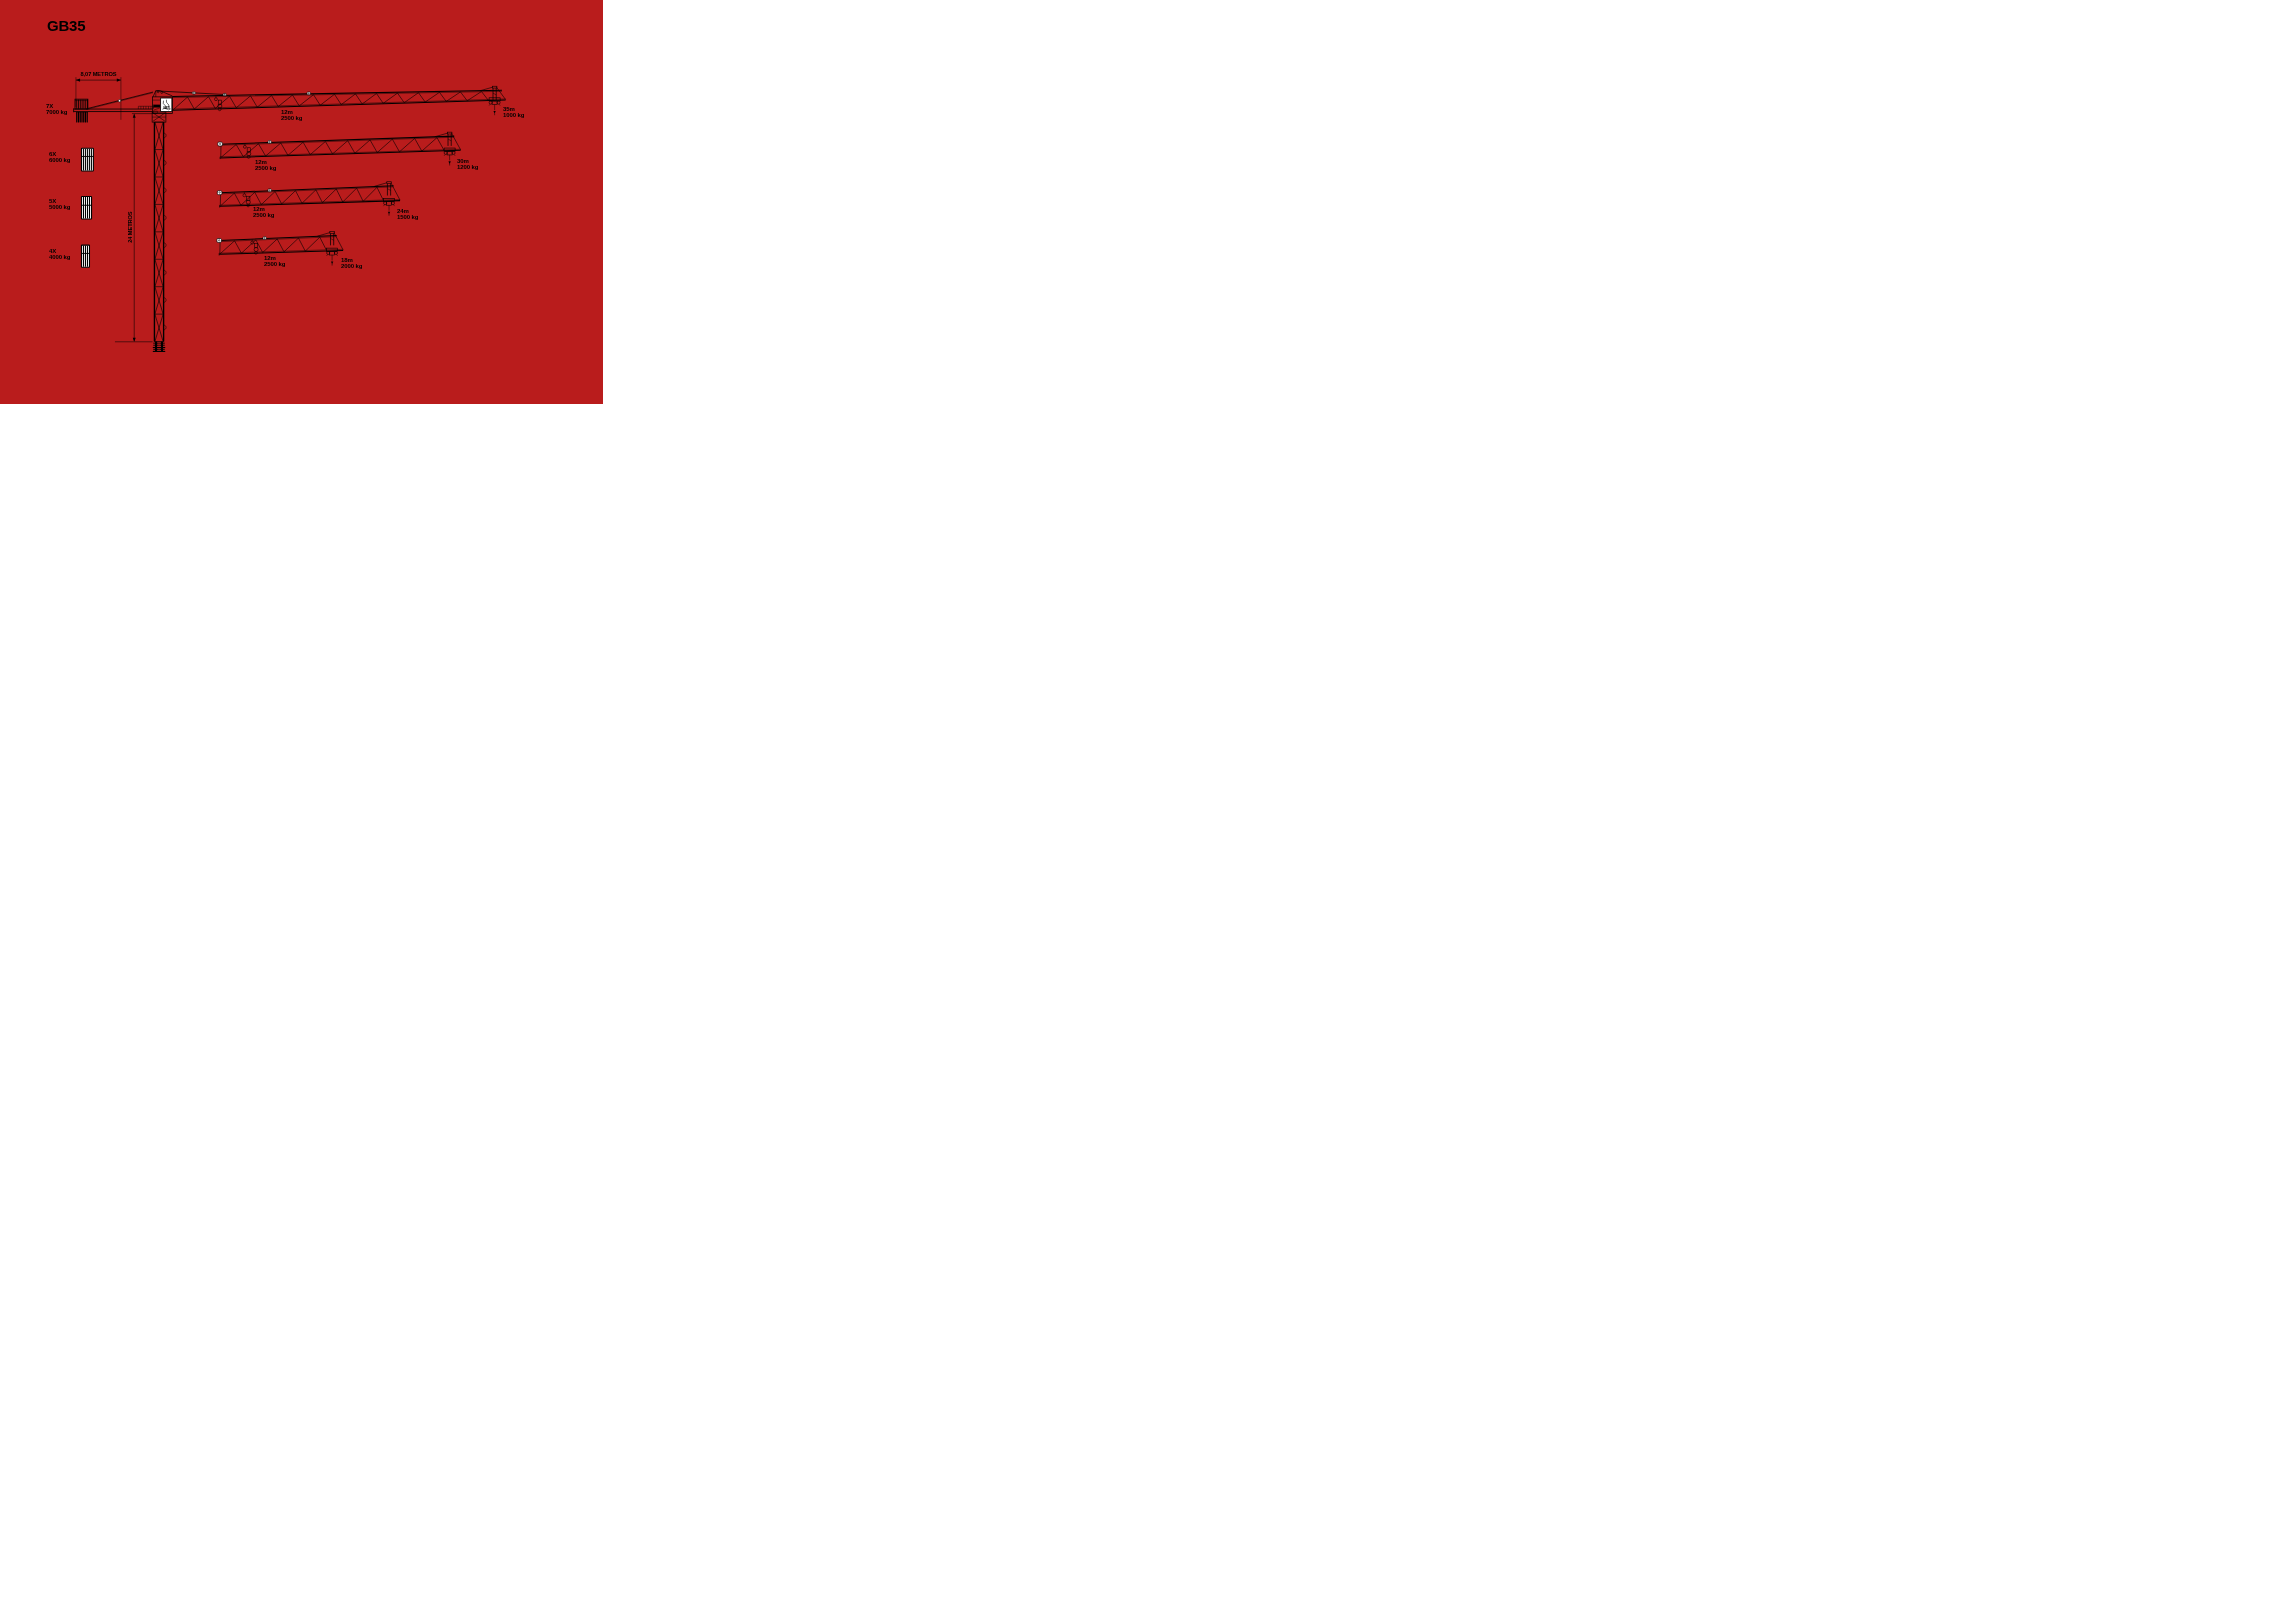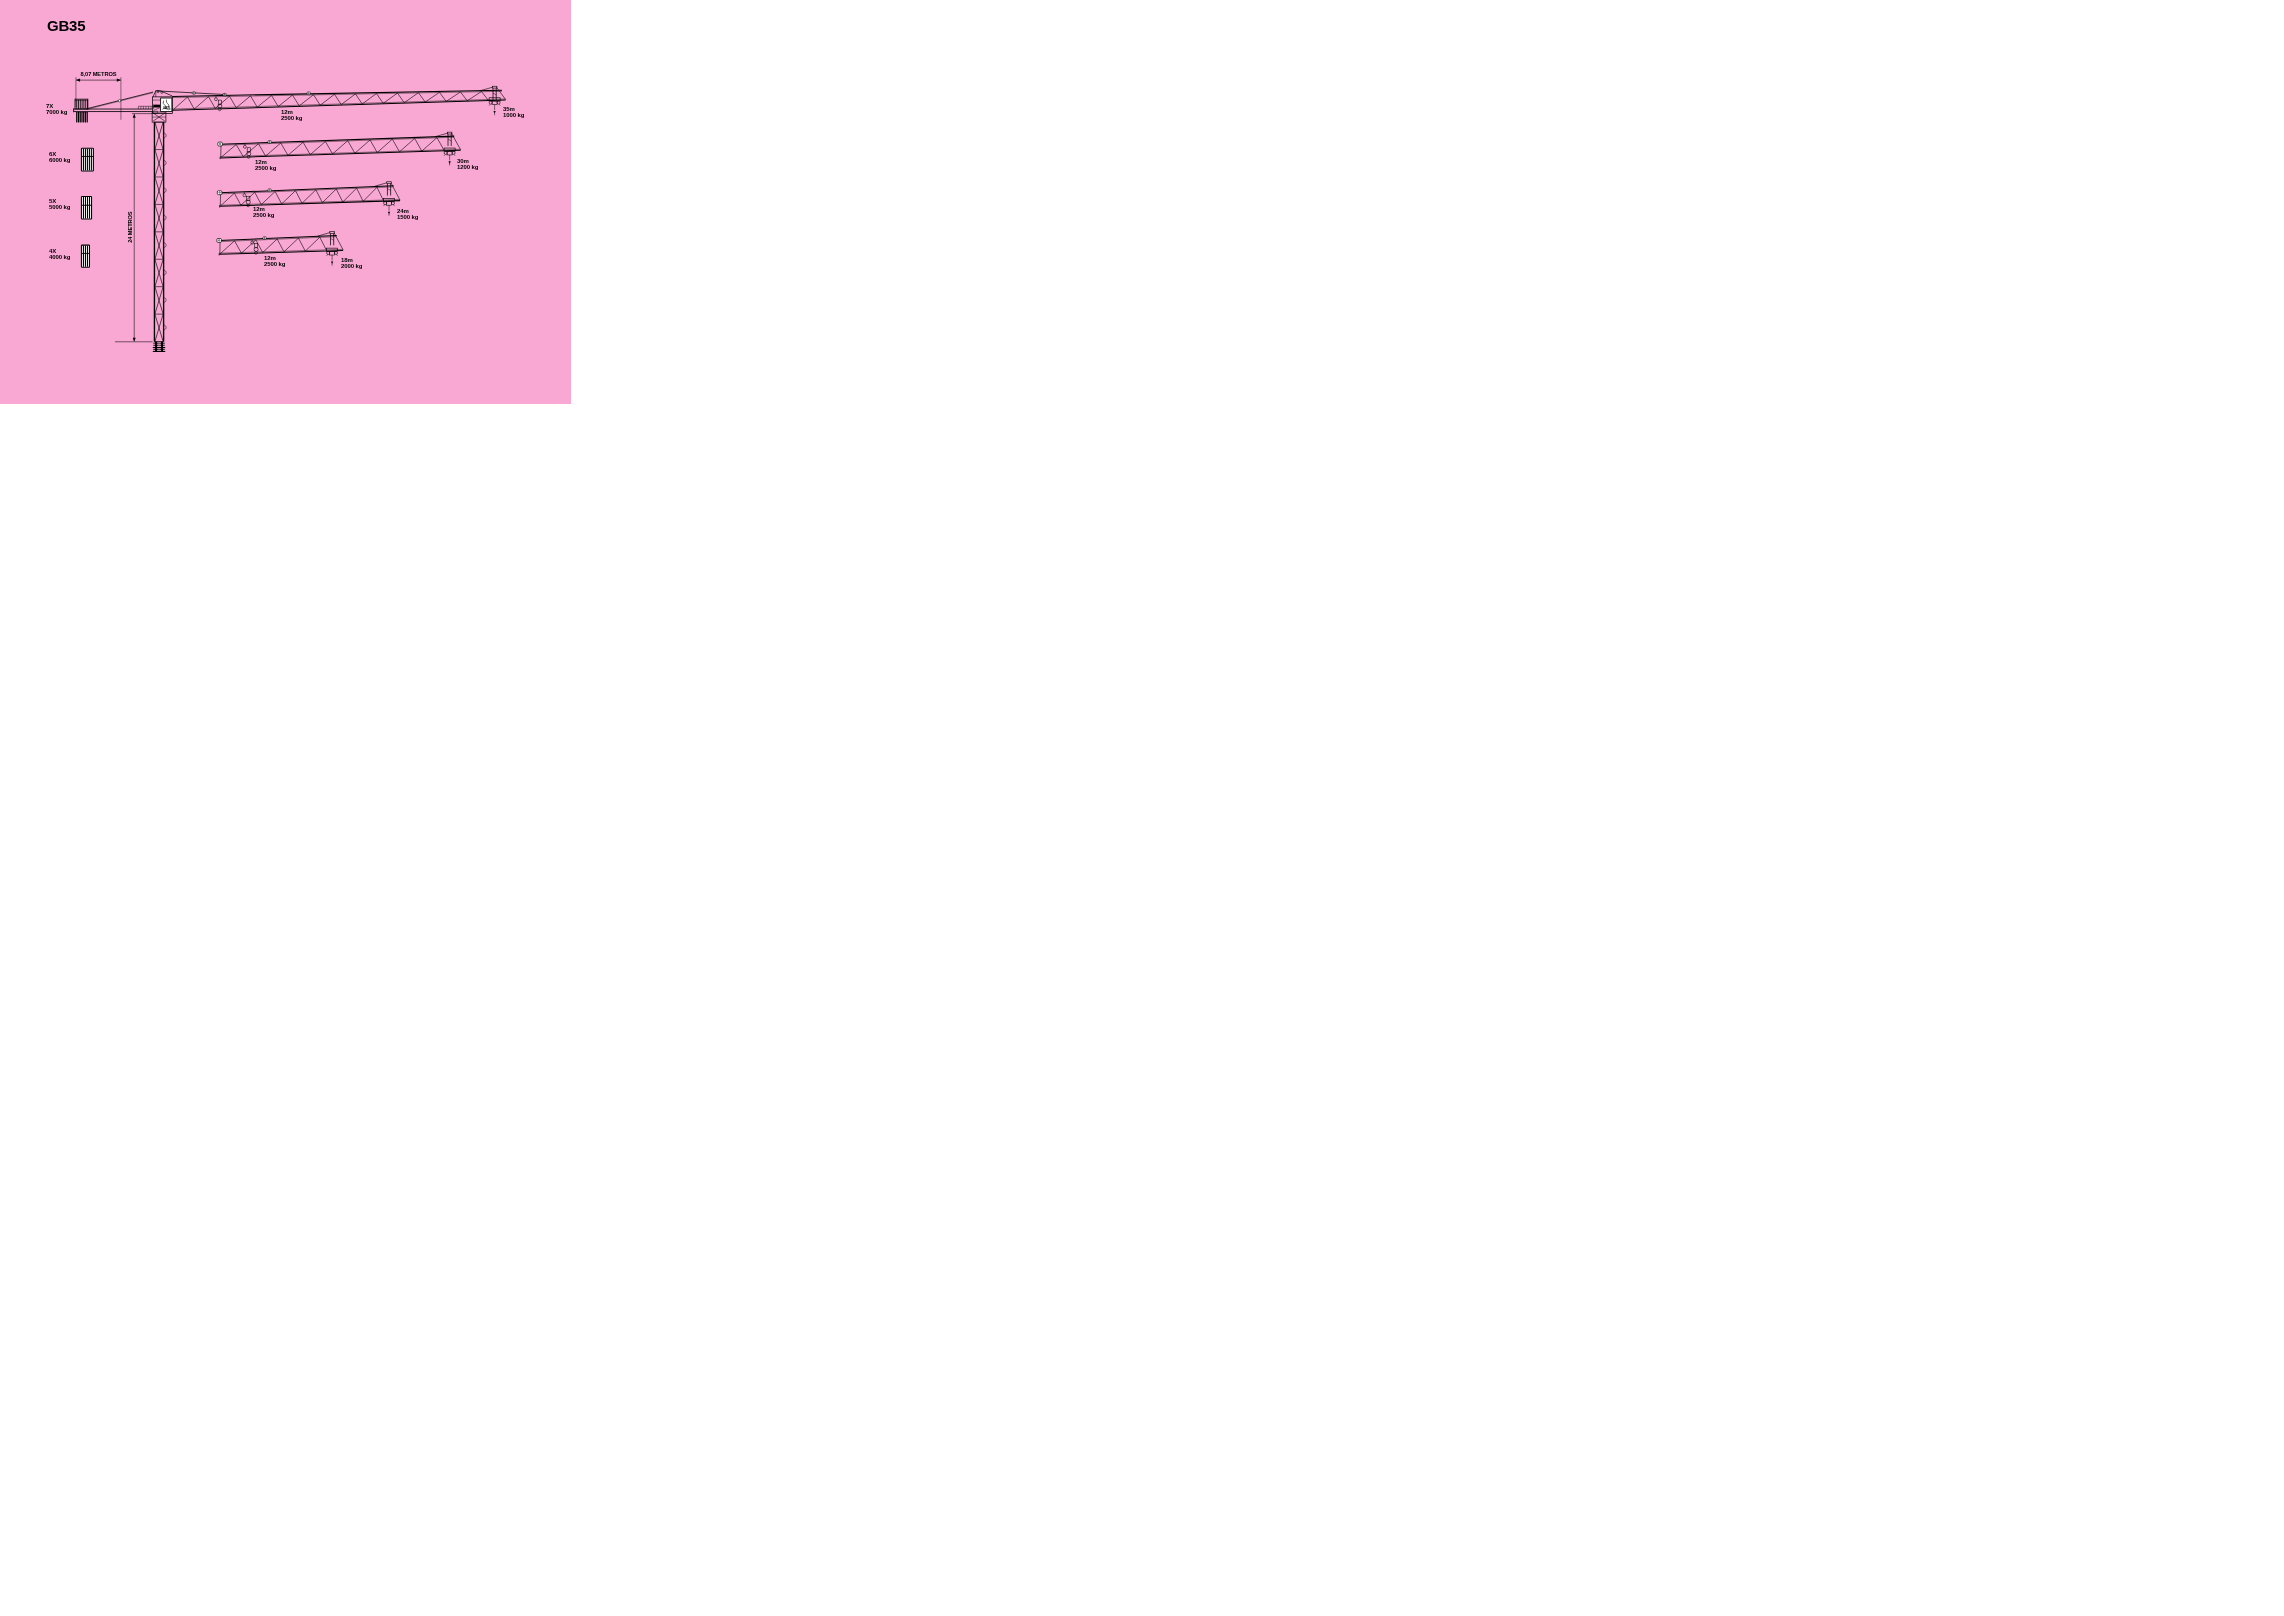--- a/index.html
+++ b/index.html
@@ -1,17 +1,17 @@
 <!DOCTYPE html>
 <html style="font-size:7.4px"><head>
 <meta charset="utf-8">
 <style>
   html,body{margin:0;padding:0;background:#ffffff;}
-  #stage{position:relative;width:571px;height:404px;background:#f9a8d4;overflow:hidden;
-         font-family:"Liberation Sans",sans-serif;}
+  #stage{position:relative;width:571px;height:404px;background:#b91c1c;overflow:hidden;
+         font-family:"Liberation Sans",sans-serif;padding-left:32px;}
   svg{position:absolute;left:0;top:0;}
   .lbl{position:absolute;font-family:"Liberation Sans",sans-serif;font-weight:bold;color:#000;
        font-size:6px;line-height:6.2px;letter-spacing:-0.1px;white-space:nowrap;}
   .title{font-size:15px;line-height:15.6px;letter-spacing:-0.2px;}
   .dim{font-size:5.7px;}
   .ctr{text-align:center;}
   .rot{transform:rotate(-90deg);transform-origin:center center;}
   .logo-lbl{font-size:2.7px;line-height:2.8px;letter-spacing:0;width:11px;text-align:center;}
   .l2{display:block;}
 </style>

